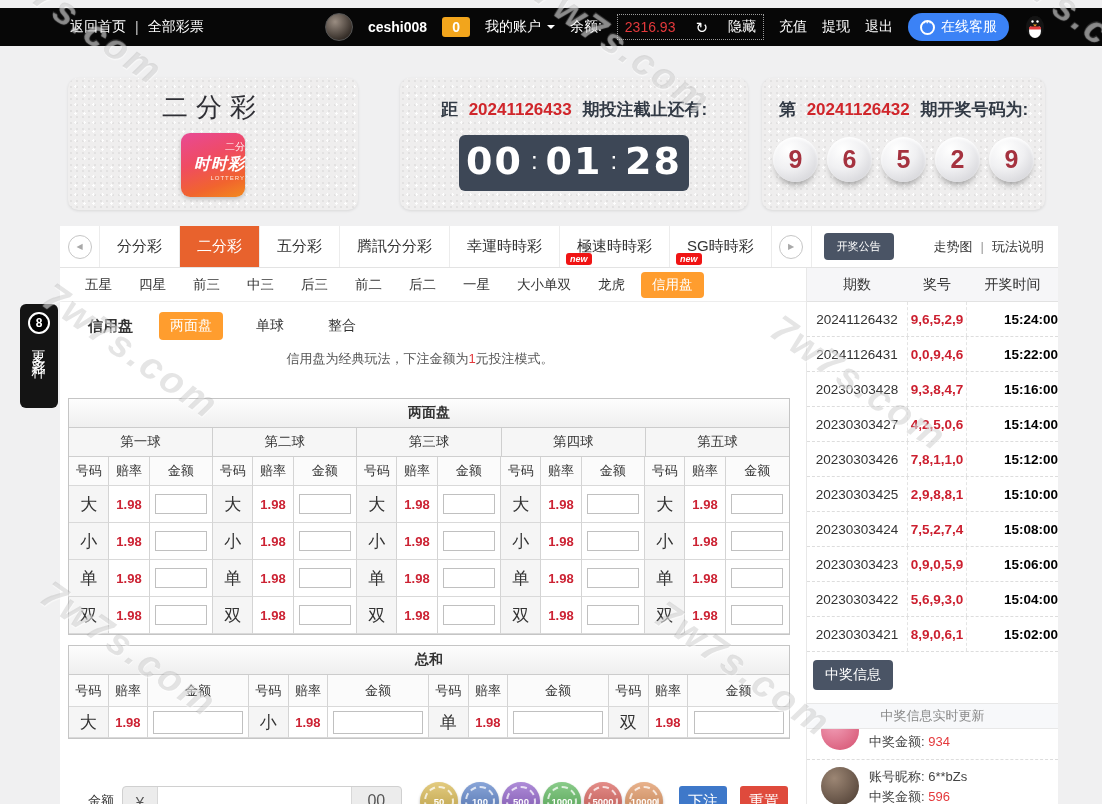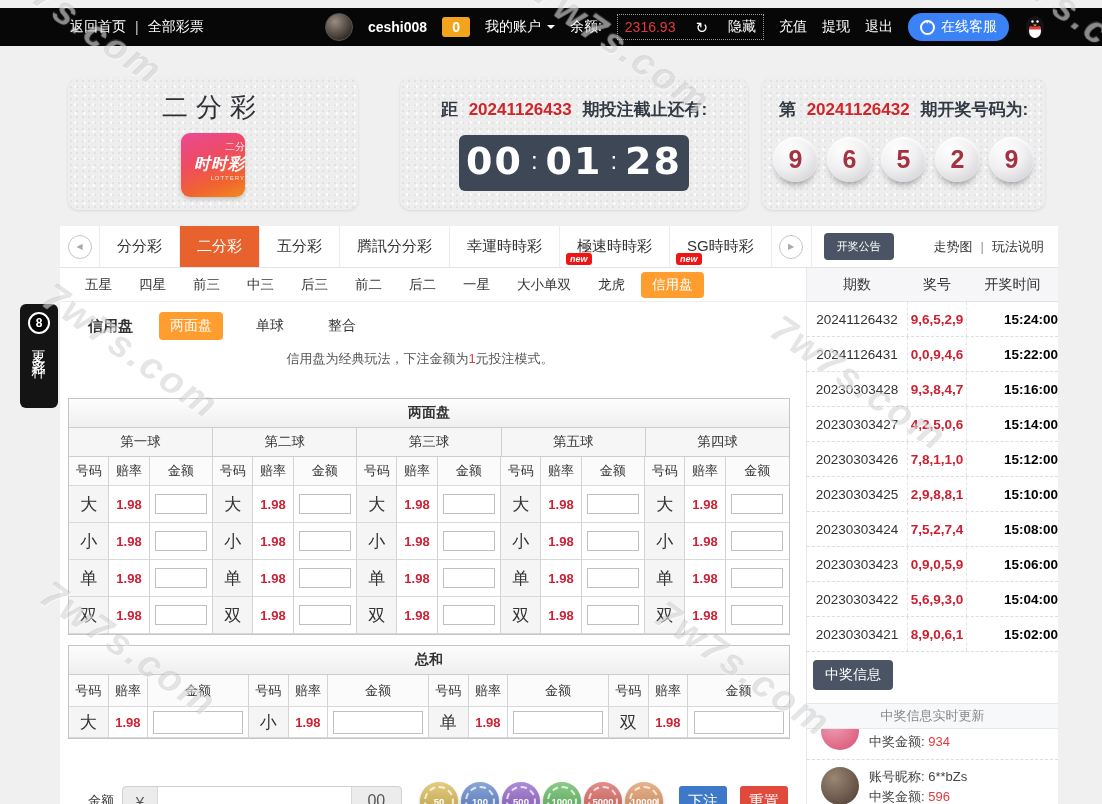--- a/index.html
+++ b/index.html
@@ -324,22 +324,22 @@
     <div class="desc">
       <span>信用盘为经典玩法，下注金额为</span><span class="red">1</span><span>元投注模式。</span>
     </div>
 
     <div class="bet-table t1">
       <div class="tbl-title">两面盘</div>
       <div class="flexrow" id="t1-balls">
           <div class="ball-h">第一球</div>
           <div class="ball-h">第二球</div>
           <div class="ball-h">第三球</div>
+          <div class="ball-h">第四球</div>
           <div class="ball-h">第五球</div>
-          <div class="ball-h">第四球</div>
         </div>
       <div class="flexrow hdr" id="t1-cols">
           <div class="grp">
             <div class="gc gc-num">号码</div>
             <div class="gc gc-odd">赔率</div>
             <div class="gc gc-amt">金额</div>
           </div>
           <div class="grp">
             <div class="gc gc-num">号码</div>
             <div class="gc gc-odd">赔率</div>

